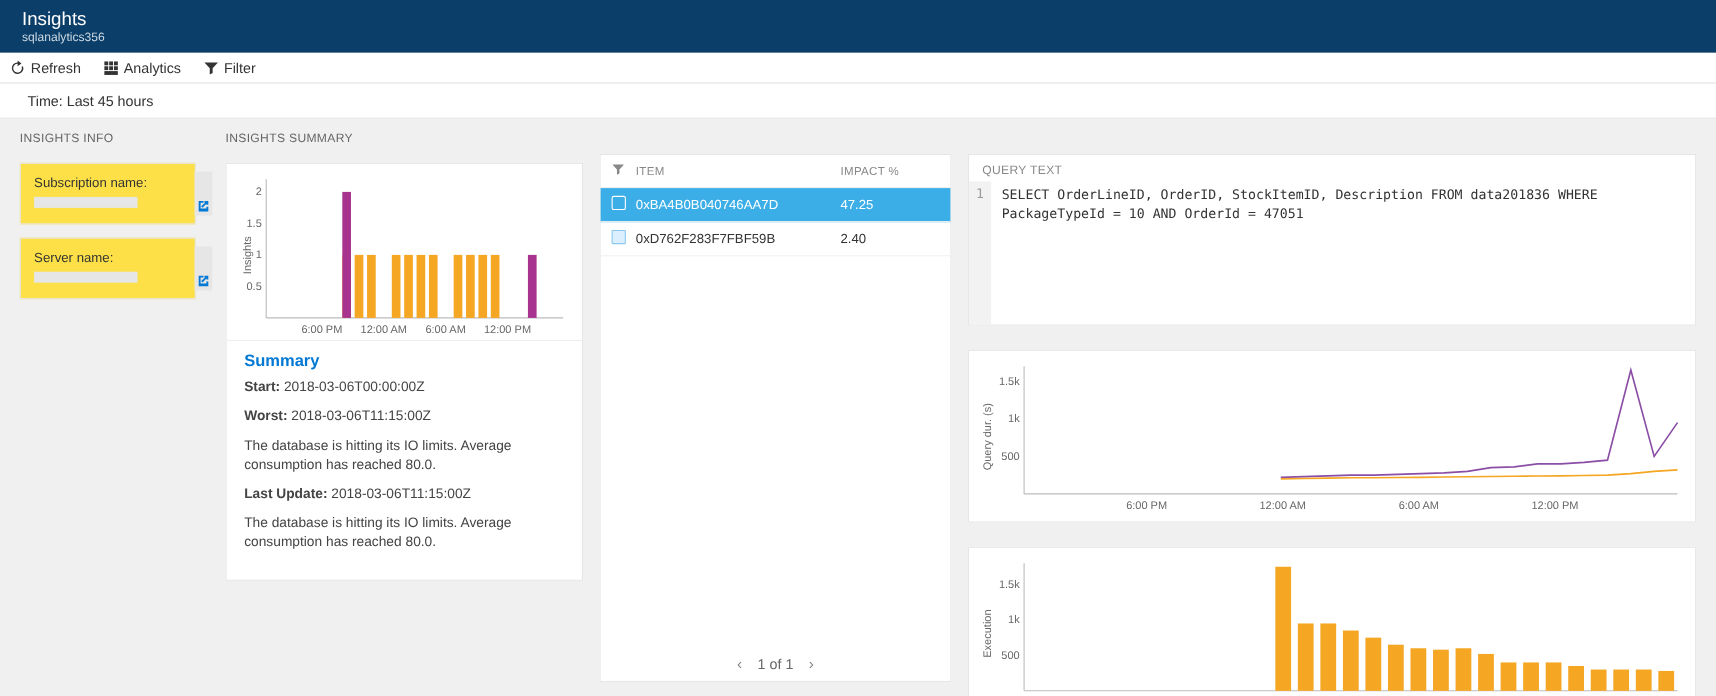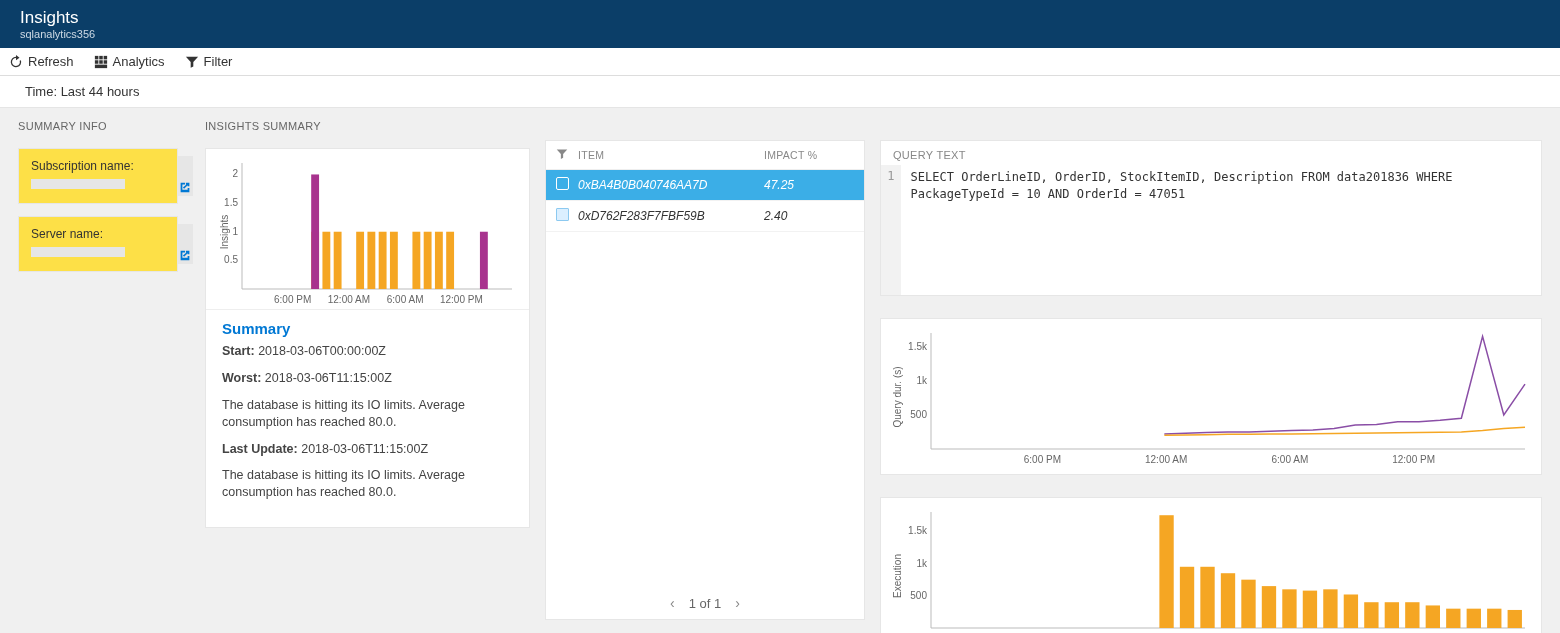--- a/index.html
+++ b/index.html
@@ -26,21 +26,21 @@
   .summary-body { padding:10px 16px 16px; border-top:1px solid #eee; }
   .summary-title { color:#0078d4; font-size:15px; font-weight:600; margin-bottom:6px; }
   .summary-body p { font-size:12.5px; color:#444; margin-bottom:10px; line-height:1.35; }
   .summary-body b { font-weight:600; }
   
   .items-card { background:#fff; border:1px solid #e6e6e6; width:320px; display:flex; flex-direction:column; height:480px; }
   .items-head { display:flex; align-items:center; padding:7px 10px; border-bottom:1px solid #eee; font-size:10.5px; color:#888; letter-spacing:0.3px;justify-content:flex-end; }
   .items-head .col-icon { width:22px; }
   .items-head .col-item { flex:1; }
   .items-head .col-impact { width:90px; }
-  .items-row { display:flex; align-items:center; padding:7px 10px; font-size:12px; border-bottom:1px solid #f2f2f2; cursor:pointer;font-style:italic; }
+  .items-row { display:flex; align-items:center; padding:7px 10px; font-size:12px; border-bottom:1px solid #f2f2f2; cursor:pointer; }
   .items-row .col-icon { width:22px; }
   .items-row .col-item { flex:1; }
   .items-row .col-impact { width:90px; }
   .row-selected { background:#3baee7; color:#fff; }
   .row-selected .badge { border-color:#fff; }
   .badge { width:13px; height:13px; border:1.5px solid #3baee7; border-radius:2px; display:inline-block; }
   .badge-alt { width:13px; height:13px; background:#dbefff; border:1px solid #8cc9f0; border-radius:1px; display:inline-block; }
   .pager { margin-top:auto; padding:8px; text-align:center; color:#666; display:flex; justify-content:center; gap:14px; align-items:center; }
   .pager .arrow { cursor:pointer; color:#888; font-size:14px; }
   
@@ -88,26 +88,26 @@
   <div class="tb-item">
     <span class="tb-icon">
       <svg viewBox="0 0 16 16">
           <path d="M1 2h14l-5.5 6v5l-3 1.5V8z" fill="#333"></path>
         </svg>
     </span>
     <span>Filter</span>
   </div>
 </div>
 
-<div class="timebar">Time: Last 44 hours</div>
+<div class="timebar">Time: Last 45 hours</div>
 
 <div class="main">
 
   <div class="col" style="width:178px;">
-    <div class="section-label">SUMMARY INFO</div>
+    <div class="section-label">INSIGHTS INFO</div>
 
     <div class="res-card">
       <div class="label">Subscription name:</div>
       <div class="placeholder"></div>
       <div class="res-tab">
         <svg viewBox="0 0 16 16">
             <path d="M3 3h5v2H5v6h6V9h2v5H3z M9 3h4v4h-2V6l-4 4-1.4-1.4L9.6 5H9z" fill="#0078d4"></path>
           </svg>
       </div>
     </div>

